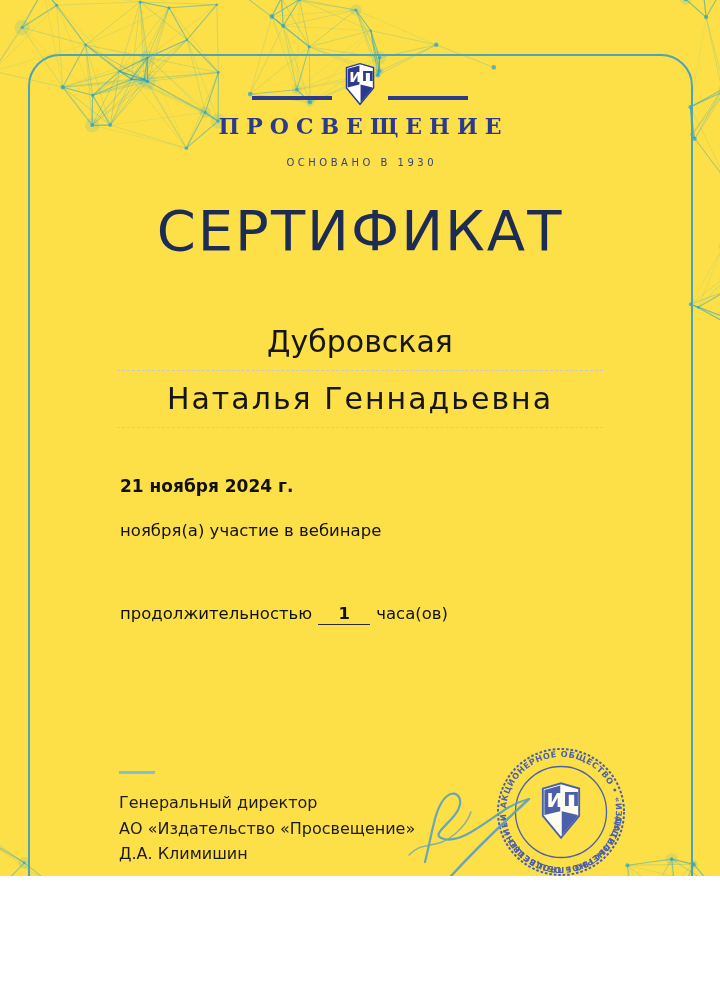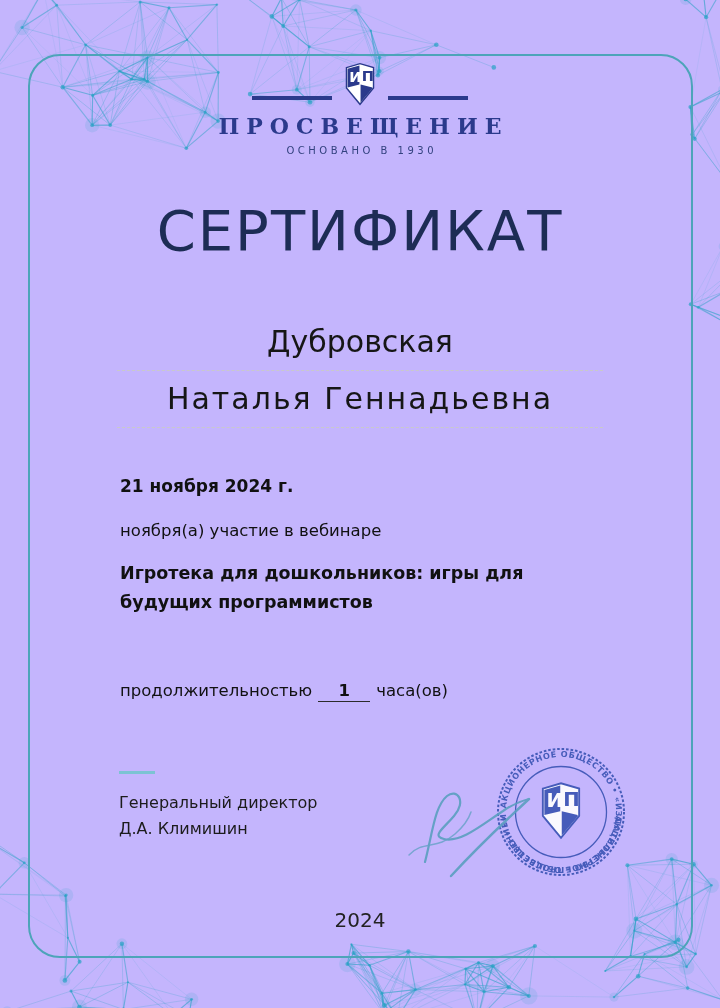--- a/index.html
+++ b/index.html
@@ -1,34 +1,34 @@
 <!DOCTYPE html>
 <html lang="ru"><head>
 <meta charset="utf-8">
 <style>
   html,body{margin:0;padding:0;background:#fff;}
   .page{
-    position:relative;width:720px;height:1008px;overflow:hidden;background:#c4b5fd;
+    position:relative;width:720px;height:876px;overflow:hidden;background:#fde047;
     font-family:"DejaVu Sans","Liberation Sans",sans-serif;color:#1a1a1a;
   }
   .decor{position:absolute;inset:0;pointer-events:none;}
   .frame{
     position:absolute;left:28px;top:54px;width:661px;height:900px;
     border:2px solid #4da4b9;border-radius:32px;pointer-events:none;
   }
   
   .header{position:absolute;top:60px;left:0;width:100%;text-align:center;color:#2b3a8c;}
   .logo-row{display:flex;justify-content:center;align-items:flex-end;gap:11px;height:46px;}
   .logo-bar{width:80px;height:4px;background:#2b3a8c;margin-bottom:6px;}
   .logo-icon{width:34px;height:44px;color:#2b3a8c;}
   .brand{
     font-family:"DejaVu Serif","Liberation Serif",serif;font-weight:bold;
     font-size:22px;letter-spacing:7px;margin-top:7px;padding-left:7px;
   }
-  .founded{font-size:10px;letter-spacing:3.5px;margin-top:6px;padding-left:3.5px;color:#33427f;}
+  .founded{font-size:10px;letter-spacing:3.5px;margin-top:18px;padding-left:3.5px;color:#33427f;}
   
   .cert-title{
     position:absolute;top:198px;left:0;width:100%;text-align:center;
     font-size:56px;letter-spacing:2px;color:#1d2c55;font-weight:400;
   }
   
   .names{position:absolute;top:324px;left:117px;width:486px;text-align:center;}
   .name-line{border-bottom:1px dashed #c9c9c9;padding-bottom:11px;font-size:30px;color:#161616;}
   .name-line.second{padding-top:10px;letter-spacing:2px;}
   
@@ -694,29 +694,29 @@
   <div class="cert-title">СЕРТИФИКАТ</div>
 
   <div class="names">
     <div class="name-line">Дубровская</div>
     <div class="name-line second">Наталья Геннадьевна</div>
   </div>
 
   <div class="main">
     <div class="date-line">21 ноября 2024 г.</div>
     <div class="participation">ноября(а) участие в вебинаре</div>
-    <div class="webinar">Игротека для дошкольников: игры для будущих программистов</div>
     <div class="duration">
       <span>продолжительностью</span><span class="duration-value">1</span><span>часа(ов)</span>
     </div>
   </div>
 
   <div class="signer">
     <div class="signer-accent"></div>
     <div>Генеральный директор</div>
+    <div>АО «Издательство «Просвещение»</div>
     <div>Д.А. Климишин</div>
   </div>
 
   <svg class="stamp" viewBox="0 0 128 128">
     <defs>
       <path id="ringPath" d="M 9,64 A 55,55 0 1 1 119,64 A 55,55 0 1 1 9,64"></path>
     </defs>
     <circle cx="64" cy="64" r="63" fill="none" stroke="currentColor" stroke-width="2" stroke-dasharray="2.6 1.9"></circle>
     <circle cx="64" cy="64" r="45.5" fill="none" stroke="currentColor" stroke-width="1.3"></circle>
     <g font-size="8.2" font-weight="bold" letter-spacing="0.6" fill="currentColor">

